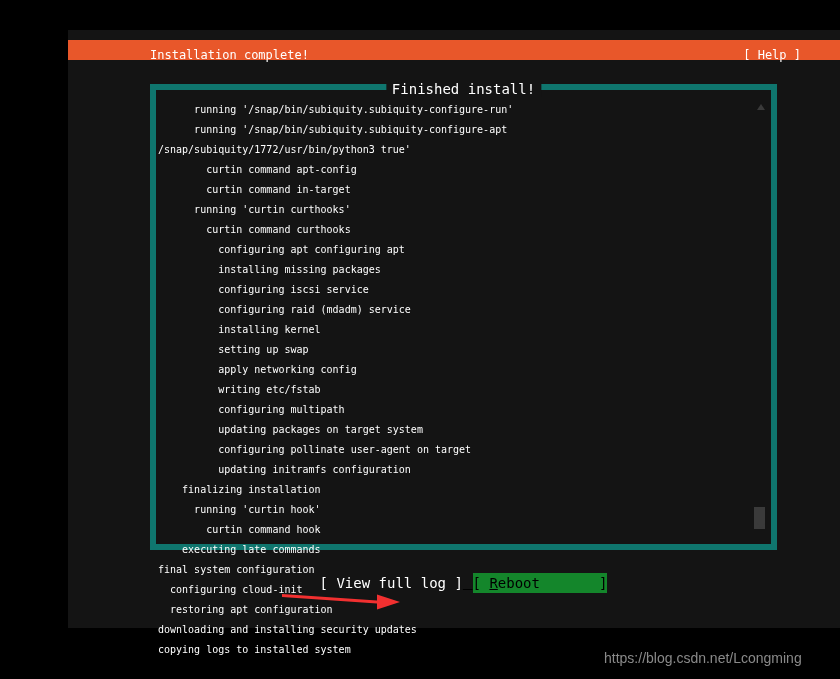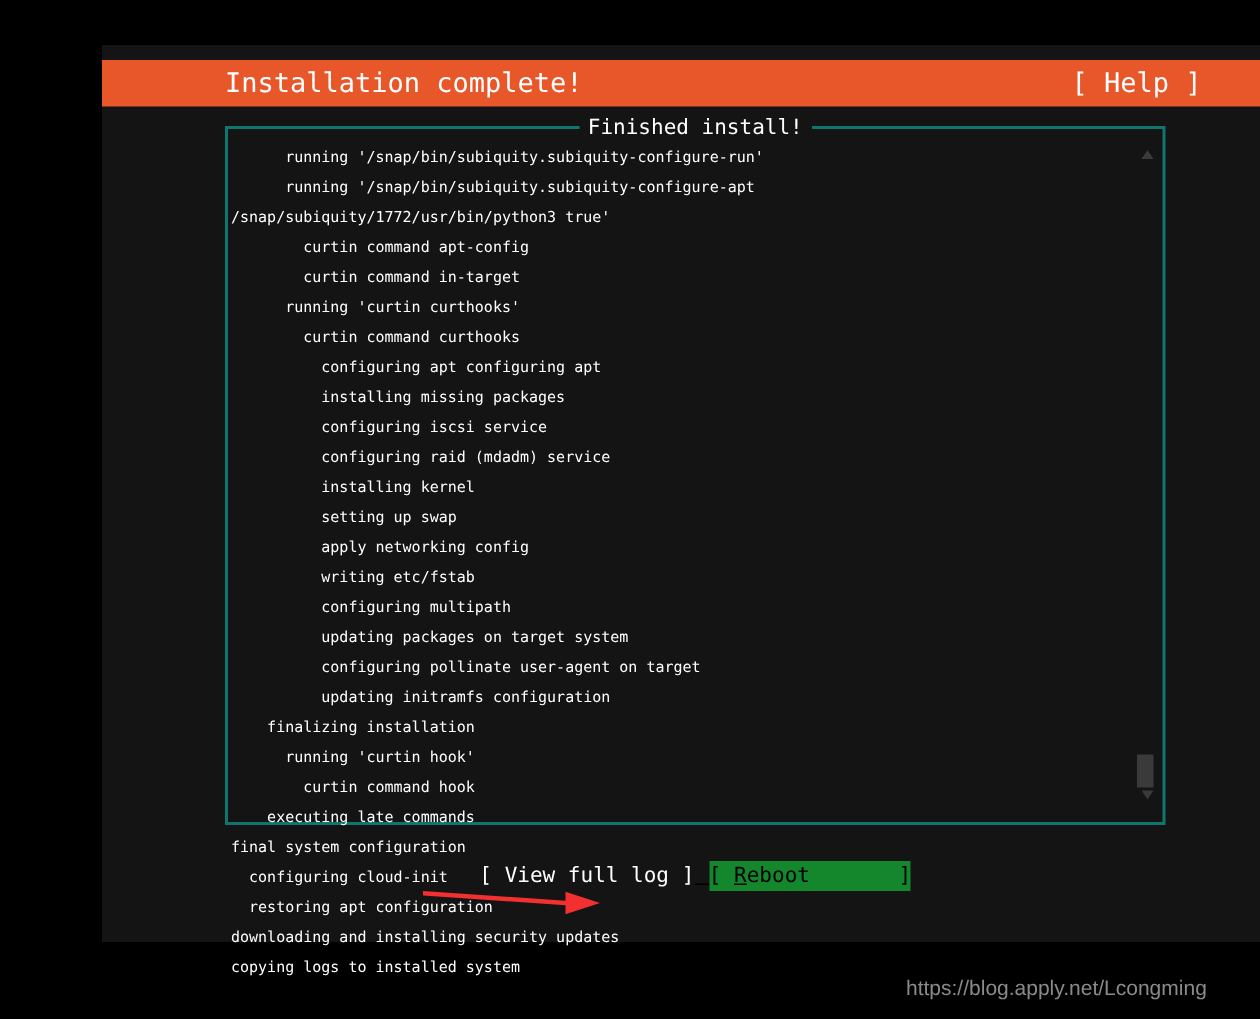--- a/index.html
+++ b/index.html
@@ -30,24 +30,24 @@
     height: 598px;
     background: #141414;
   }
 
   
   #header-bar {
     position: absolute;
     left: 0px;
     top: 10px;
     width: 772px;
-    height: 31px;
+    height: 20px;
     background: #e8572a;
     color: #ffffff;
-    font-size: 18px;
+    font-size: 12px;
     line-height: 31px;
     white-space: pre;
   }
   #header-title {
     position: absolute;
     left: 82px;
     top: 0;
   }
   #header-help {
     position: absolute;
@@ -56,21 +56,21 @@
     text-align: right;
   }
 
   
   #log-box {
     position: absolute;
     left: 82px;
     top: 54px;
     width: 627px;
     height: 466px;
-    border: 2px solid #0f766e;
+    border: 6px solid #0f766e;
     box-sizing: border-box;
     background: #141414;
   }
   #log-box-title {
     position: absolute;
     top: -9px;
     left: 50%;
     transform: translateX(-50%);
     background: #141414;
     color: #ffffff;
@@ -205,15 +205,15 @@
       <div class="btn" id="btn-view-log">[ View full log ]</div>
       <div class="btn" id="btn-reboot" style="background: rgb(20, 134, 43); color: rgb(0, 0, 0);"><span>[ </span><span class="accel">R</span><span>eboot</span><span>       ]</span></div>
     </div>
 
   </div>
 
   <svg id="annotation-arrow" viewBox="0 0 120 30">
     <polygon points="0,8 95,14.5 95,8.5 118,16 95,23.5 95,17.5 0,11" fill="#f23030"></polygon>
   </svg>
 
-  <div id="watermark" style="color: rgb(138, 138, 138);">https://blog.apply.net/Lcongming</div>
+  <div id="watermark" style="color: rgb(138, 138, 138);">https://blog.csdn.net/Lcongming</div>
 
 </div>
 
 </body></html>

